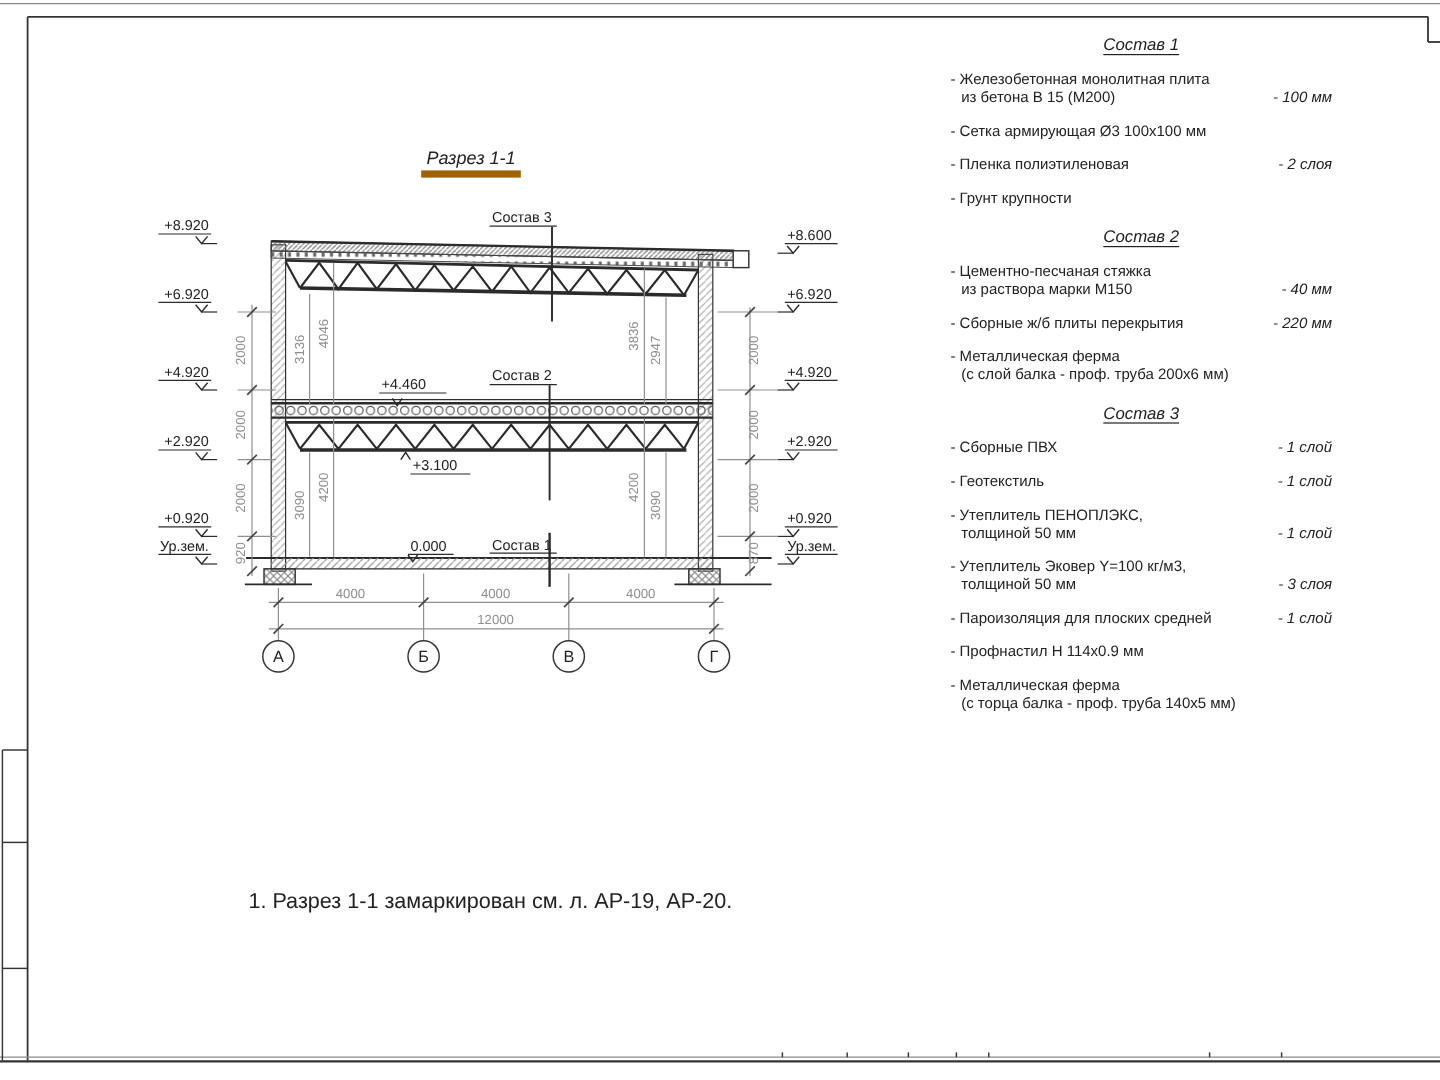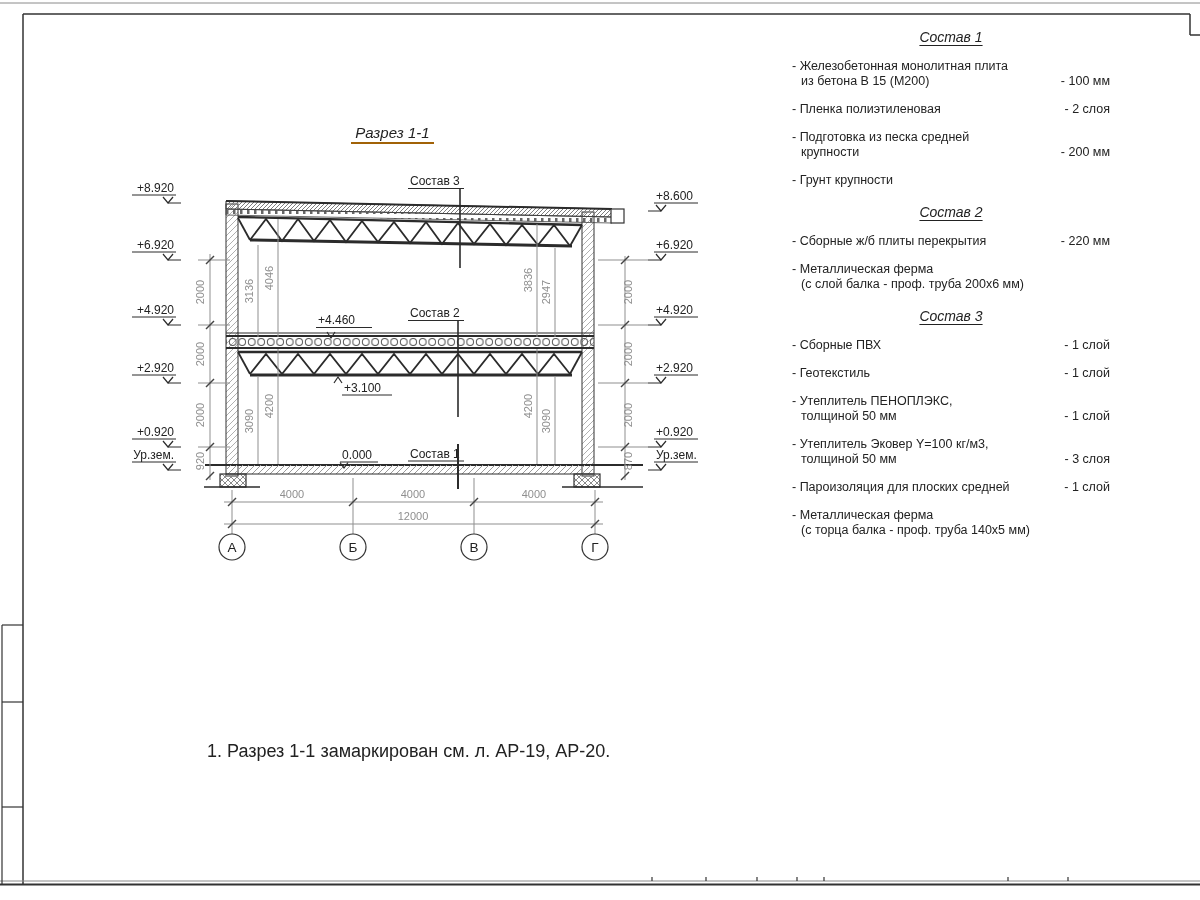--- a/index.html
+++ b/index.html
@@ -7,30 +7,30 @@
          font-family:"Liberation Sans", sans-serif;color:#222;}
   svg{position:absolute;left:0;top:0;}
   svg text{font-family:"Liberation Sans", sans-serif;}
   .lab12{font-size:12px;fill:#222;}
   .dimt{font-size:11px;fill:#8f8f8f;}
   .axist{font-size:13.5px;fill:#222;text-anchor:middle;}
   .thin{stroke:#8f8f8f;stroke-width:1;}
   .tick{stroke:#444;stroke-width:1.4;}
   .overlay{position:absolute;}
   #dwg-title{left:310px;top:124px;width:165px;text-align:center;font-size:15px;font-style:italic;}
-  #dwg-title span{border-bottom:2px solid #a16207;padding:0 4px 1px 4px;text-align:center;}
+  #dwg-title span{border-bottom:6px solid #a16207;padding:0 4px 1px 4px;text-align:center;}
   #note{left:207px;top:741px;font-size:18px;}
   #panel{left:792px;top:30px;width:318px;font-size:12.5px;line-height:15px;}
   .phead{text-align:center;font-style:italic;font-size:14px;margin-bottom:14px;
          text-decoration:underline;text-underline-offset:3px;}
   .phead.later{margin-top:17px;}
   .citem{display:flex;margin-bottom:13px;}
   .ctext{flex:1 1 auto;}
   .cont{padding-left:9px;}
-  .cval{white-space:nowrap;align-self:flex-end;padding-left:8px;}
+  .cval{white-space:nowrap;align-self:flex-end;padding-left:8px;font-style:italic;}
 </style>
 </head>
 <body>
 
 <div id="sheet">
 
 <svg width="1200" height="900" viewBox="0 0 1200 900">
   <defs>
     <pattern id="hw" width="6" height="6" patternUnits="userSpaceOnUse">
           <path d="M0,6 L6,0" stroke="#b0b0b0" stroke-width="1"></path>
@@ -320,38 +320,43 @@
   <div class="phead">Состав 1</div>
   <div class="citem">
     <div class="ctext">
           <div>- Железобетонная  монолитная плита</div>
           <div class="cont">из бетона В 15 (М200)</div>
         </div>
     <div class="cval">- 100 мм</div>
   </div>
   <div class="citem">
     <div class="ctext">
+          <div>- Сетка армирующая Ø3 100х100 мм</div>
+        </div>
+  </div>
+  <div class="citem">
+    <div class="ctext">
           <div>- Пленка полиэтиленовая</div>
         </div>
     <div class="cval">-  2 слоя</div>
   </div>
   <div class="citem">
     <div class="ctext">
-          <div>- Подготовка из песка средней</div>
-          <div class="cont">крупности</div>
-        </div>
-    <div class="cval">- 200 мм</div>
-  </div>
-  <div class="citem">
-    <div class="ctext">
           <div>- Грунт крупности</div>
         </div>
   </div>
 
   <div class="phead later">Состав 2</div>
+  <div class="citem">
+    <div class="ctext">
+          <div>- Цементно-песчаная стяжка</div>
+          <div class="cont">из раствора марки М150</div>
+        </div>
+    <div class="cval">- 40 мм</div>
+  </div>
   <div class="citem">
     <div class="ctext">
           <div>- Сборные ж/б плиты перекрытия</div>
         </div>
     <div class="cval">- 220 мм</div>
   </div>
   <div class="citem">
     <div class="ctext">
           <div>- Металлическая ферма</div>
           <div class="cont">(с слой балка - проф. труба 200х6 мм)</div>
@@ -386,20 +391,25 @@
     <div class="cval">- 3 слоя</div>
   </div>
   <div class="citem">
     <div class="ctext">
           <div>- Пароизоляция для плоских средней</div>
         </div>
     <div class="cval">- 1 слой</div>
   </div>
   <div class="citem">
     <div class="ctext">
+          <div>- Профнастил Н 114х0.9 мм</div>
+        </div>
+  </div>
+  <div class="citem">
+    <div class="ctext">
           <div>- Металлическая ферма</div>
           <div class="cont">(с торца балка - проф. труба 140х5 мм)</div>
         </div>
   </div>
 </div>
 
 <div class="overlay" id="note">1. Разрез 1-1 замаркирован см. л. АР-19, АР-20.</div>
 
 </div>
 

